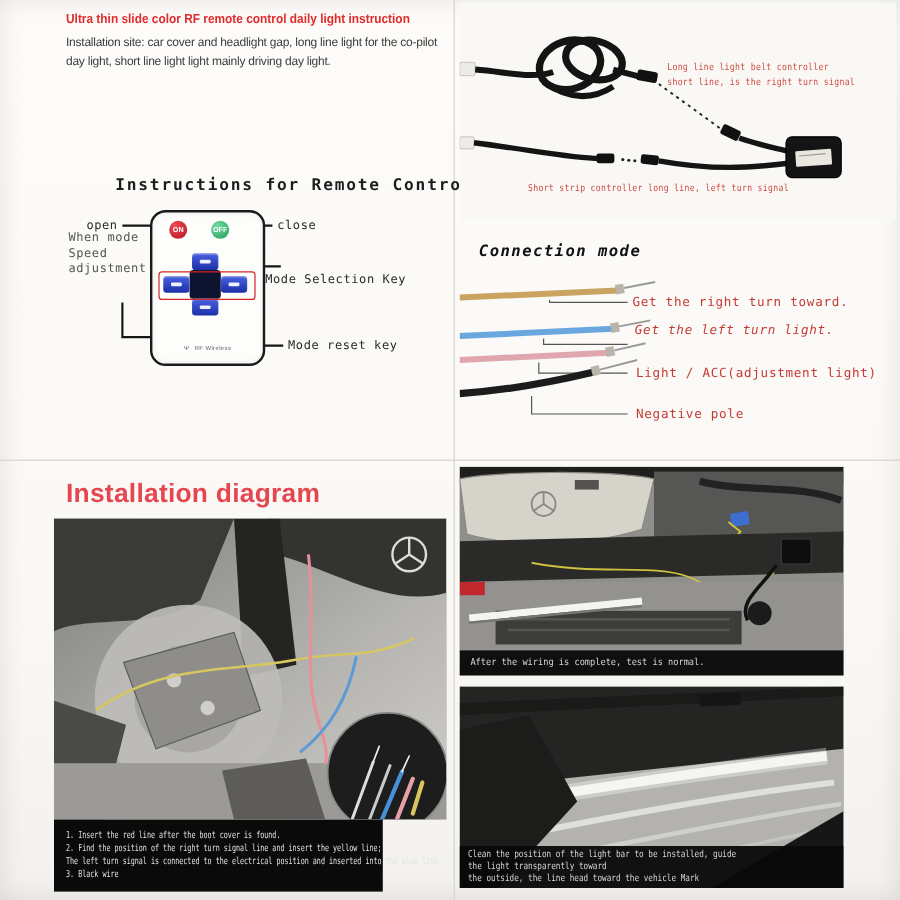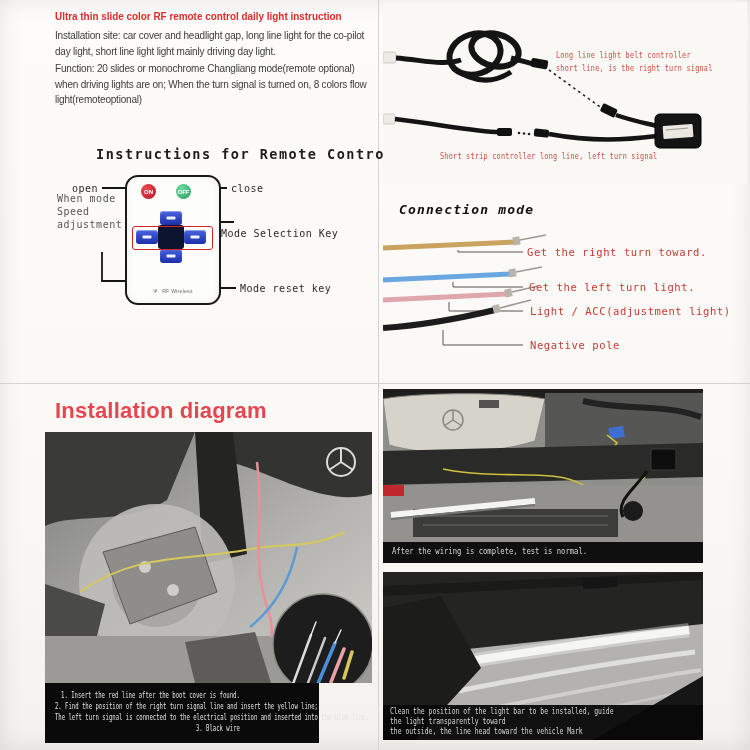--- a/index.html
+++ b/index.html
@@ -47,21 +47,20 @@
 
 <div id="page">
 
   <div class="abs divider" style="left:378px;top:0;width:1px;height:750px;"></div>
   <div class="abs divider" style="left:0;top:383px;width:750px;height:1px;"></div>
 
   <div class="abs" style="left:55px;top:10px;width:320px;">
     <div class="intro-title">Ultra thin slide color RF remote control daily light instruction</div>
     <div style="height:6px;"></div>
     <p class="intro-p">Installation site: car cover and headlight gap, long line light for the co-pilot day light, short line light light mainly driving day light.</p>
-    <p class="intro-p">Function: 20 slides or monochrome Changliang mode(remote optional) when driving lights are on; When the turn signal is turned on, 8 colors flow light(remoteoptional)</p>
   </div>
 
   <div class="abs" style="left:45px;top:146px;width:334px;height:218px;">
     <div class="abs mono rc-heading" style="left:20px;top:0;">Instructions for Remote Control</div>
 
     <svg class="abs" width="334" height="218" viewBox="0 0 334 218" style="left:0;top:0;">
       <line x1="57" y1="42" x2="92" y2="42" stroke="#151515" stroke-width="1.8"></line>
       <line x1="145" y1="42" x2="182" y2="42" stroke="#151515" stroke-width="1.8"></line>
       <line x1="134" y1="76" x2="189" y2="76" stroke="#151515" stroke-width="1.8"></line>
       <polyline points="123,116 123,142 191,142" fill="none" stroke="#151515" stroke-width="1.8"></polyline>
@@ -149,21 +148,21 @@
     <rect x="122" y="93" width="7" height="8" fill="#b8b4aa" transform="rotate(-12 125 97)"></rect>
     <line x1="129" y1="96" x2="155" y2="90" stroke="#9a9a95" stroke-width="1.6"></line>
     <polyline points="66,106 66,115 140,115" fill="none" stroke="#555" stroke-width="1"></polyline>
 
     <path d="M 0,132 C 30,130 70,124 112,114" fill="none" stroke-width="6" stroke="#1c1c1c"></path>
     <rect x="110" y="109" width="7" height="8" fill="#b8b4aa" transform="rotate(-14 113 113)"></rect>
     <line x1="117" y1="112" x2="148" y2="104" stroke="#9a9a95" stroke-width="1.6"></line>
     <polyline points="60,134 60,149 140,149" fill="none" stroke="#555" stroke-width="1"></polyline>
   </svg>
   <div class="abs mono conn-label" style="left:527px;top:246px;">Get the right turn toward.</div>
-  <div class="abs mono conn-label" style="left:529px;top:281px;">Get the left turn light.</div>
+  <div class="abs mono conn-label" style="left:529px;top:269px;font-style:italic;">Get the left turn light.</div>
   <div class="abs mono conn-label" style="left:530px;top:305px;">Light / ACC(adjustment light)</div>
   <div class="abs mono conn-label" style="left:530px;top:339px;">Negative pole</div>
 
   <div class="abs install-heading" style="left:55px;top:398px;">Installation diagram</div>
 
   <div class="abs photo" style="left:45px;top:432px;width:327px;height:251px;">
     <svg width="327" height="251" viewBox="0 0 327 251">
       <defs>
         <linearGradient id="lg1" x1="0" y1="0" x2="1" y2="1">
           <stop offset="0" stop-color="#7e7e7c"></stop>
@@ -203,21 +202,21 @@
           <line x1="272" y1="254" x2="290" y2="211" stroke="#4a90d9" stroke-width="3.5"></line>
           <line x1="286" y1="250" x2="299" y2="217" stroke="#e8a0a8" stroke-width="3.5"></line>
           <line x1="299" y1="246" x2="307" y2="220" stroke="#d8c55e" stroke-width="3.5"></line>
           <line x1="266" y1="203" x2="271" y2="190" stroke="#efefef" stroke-width="1.4"></line>
           <line x1="290" y1="211" x2="296" y2="198" stroke="#efefef" stroke-width="1.4"></line>
         </g>
       </g>
     </svg>
   </div>
 
-  <div class="abs caption-block" style="left:45px;top:683px;width:274px;height:60px;padding:7px 0 0 10px;box-sizing:border-box;text-align:right;">
+  <div class="abs caption-block" style="left:45px;top:683px;width:274px;height:60px;padding:7px 0 0 10px;box-sizing:border-box;">
     <div class="mono cap-line">1. Insert the red line after the boot cover is found.</div>
     <div class="mono cap-line">2. Find the position of the right turn signal line and insert the yellow line;</div>
     <div class="mono cap-line">The left turn signal is connected to the electrical position and inserted into the blue line.</div>
     <div class="mono cap-line">3. Black wire</div>
   </div>
 
   <div class="abs photo" style="left:383px;top:389px;width:320px;height:174px;">
     <svg width="320" height="174" viewBox="0 0 320 174">
       <rect width="320" height="174" fill="#8e8e8a"></rect>
       <rect width="320" height="14" fill="#1f1f1e"></rect>

